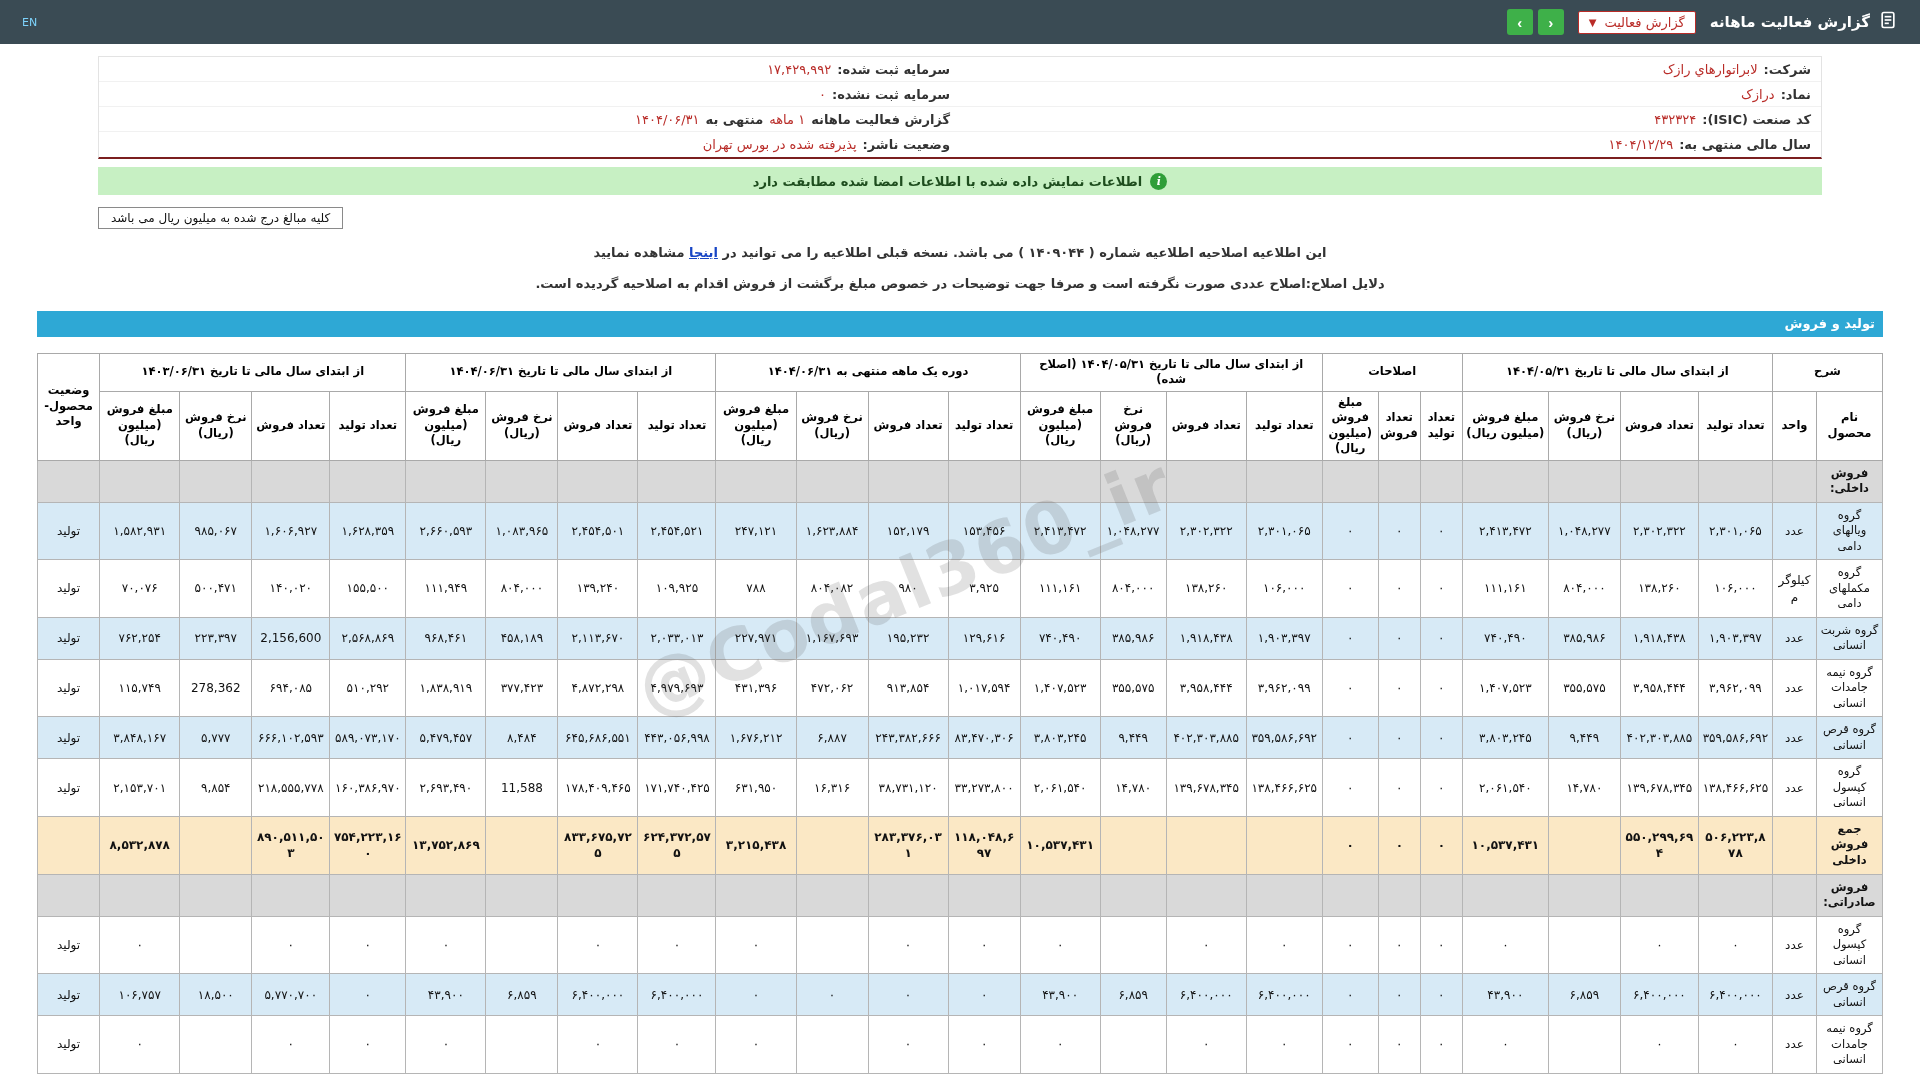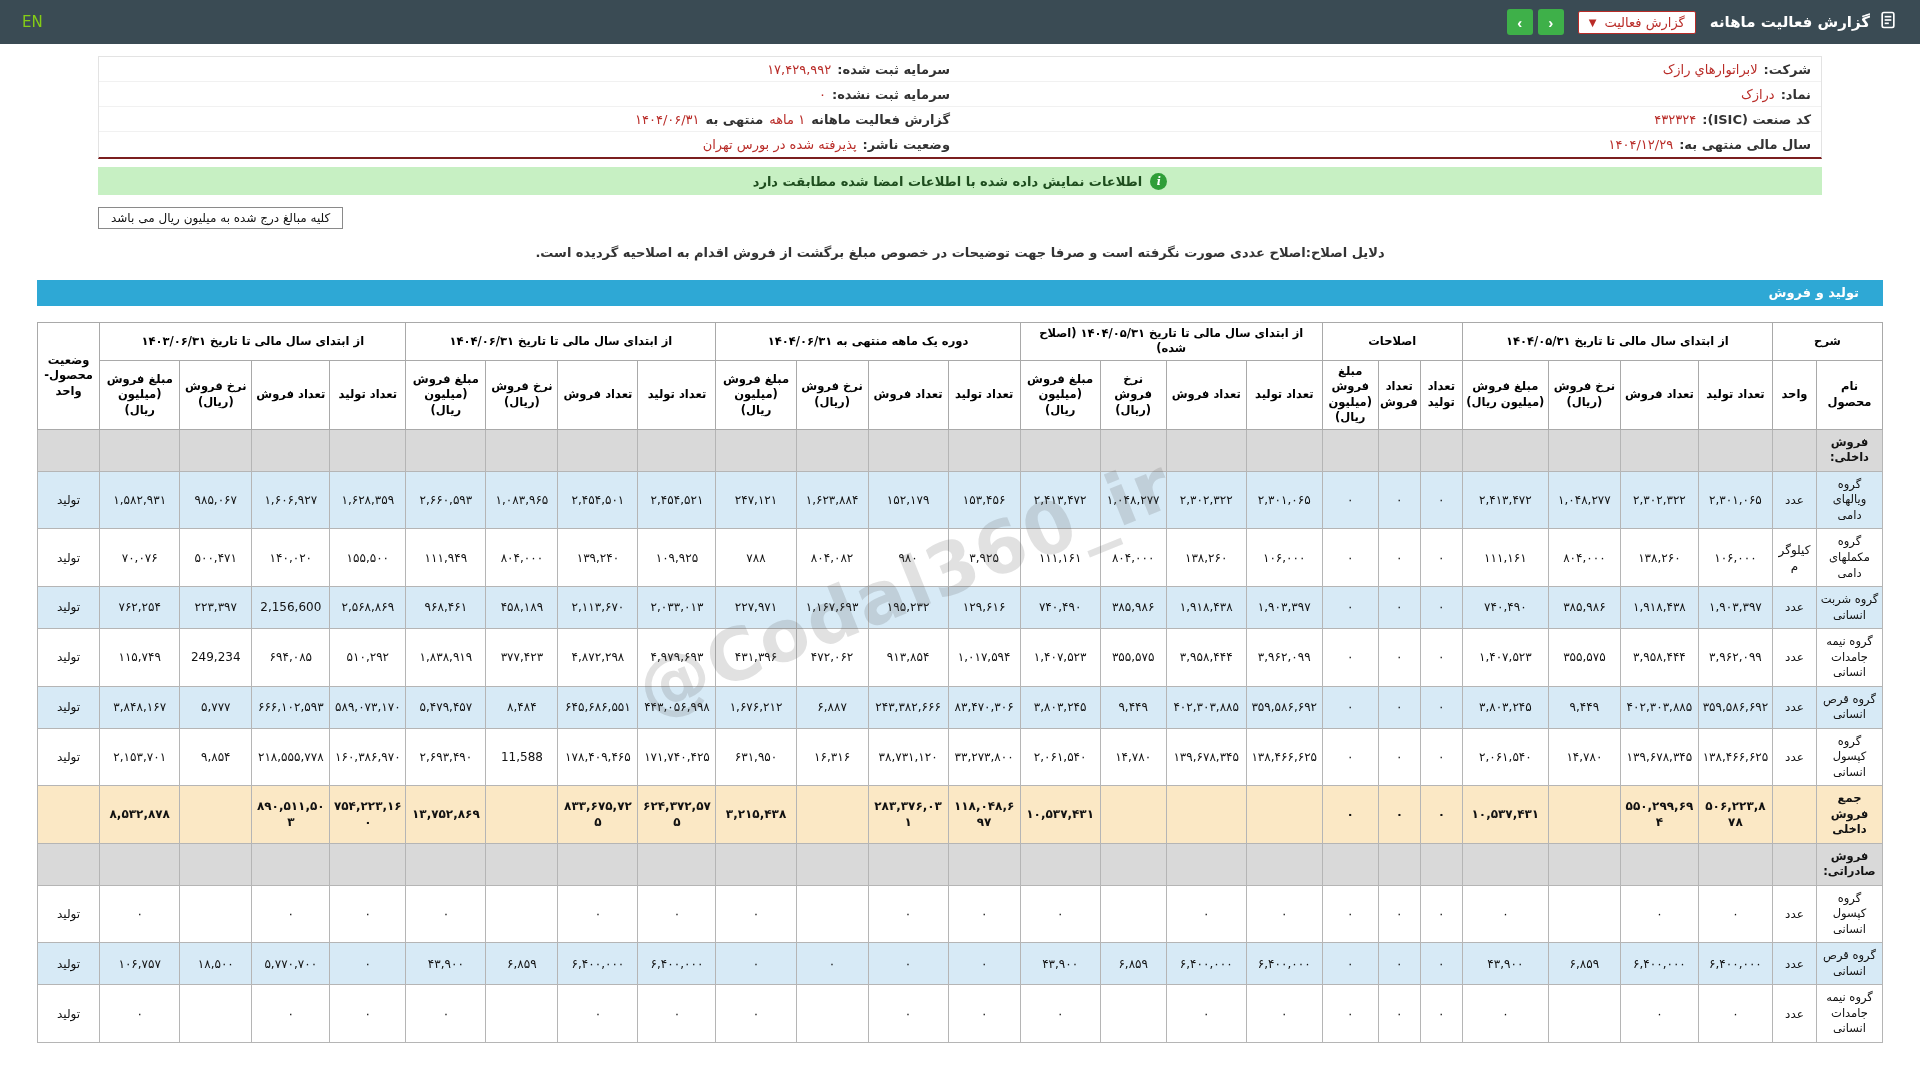--- a/index.html
+++ b/index.html
@@ -18,21 +18,21 @@
   .topbar{height:44px;background:var(--topbar_bg);display:flex;align-items:center;
     justify-content:space-between;padding:0 22px;}
   .topbar-right{display:flex;align-items:center;gap:14px;}
   .tb-title{color:#fff;font-size:15px;font-weight:bold;display:flex;align-items:center;gap:8px;}
   .tb-dropdown{background:#fff;color:var(--accent_red);border:1px solid var(--accent_red);
     border-radius:2px;font-size:13px;padding:3px 10px;display:flex;align-items:center;gap:8px;cursor:pointer;}
   .tb-dropdown .caret{font-size:10px;}
   .nav-btns{display:flex;gap:5px;direction:ltr;}
   .nav-btn{width:26px;height:26px;background:var(--green_button);border:none;border-radius:3px;
     color:#fff;font-size:15px;font-weight:bold;display:flex;align-items:center;justify-content:center;cursor:pointer;line-height:1;}
-  .tb-lang{color:#84cc16;font-size:15px;cursor:pointer;}
+  .tb-lang{color:#7dd3fc;font-size:11px;cursor:pointer;}
   
   .company{margin:12px 98px 0;border:1px solid #e3e3e3;border-bottom:2px solid var(--divider_red);
     display:flex;font-size:13px;}
   .company-col{width:50%;}
   .info-row{display:flex;align-items:center;padding:4px 10px;border-bottom:1px solid #f1f1f1;gap:6px;min-height:25px;}
   .info-row:last-child{border-bottom:none;}
   .info-label{font-weight:bold;color:#333;white-space:nowrap;}
   .info-value{color:var(--accent_red);}
   .info-black{color:#333;font-weight:bold;}
   
@@ -43,21 +43,21 @@
   
   .amounts-box{width:max-content;margin:12px auto 0 98px;border:1px solid #8a8a8a;background:#fff;
     padding:3px 12px;font-size:12px;color:#111;}
   
   .amendment{margin-top:14px;text-align:center;font-size:13px;font-weight:bold;color:#333;line-height:1.6;}
   .amendment .line{display:block;margin-bottom:10px;}
   .amendment a{color:var(--link_blue);text-decoration:underline;cursor:pointer;}
   
   .content{margin:0 37px;}
   .blue-bar{margin-top:16px;height:26px;background:var(--blue_bar_bg);color:#fff;font-weight:bold;
-    font-size:13px;display:flex;align-items:center;padding:0 24px;}
+    font-size:13px;display:flex;align-items:center;padding:0 8px;}
   .note-bar{border:1px solid #ccc;border-top:none;padding:4px 10px;font-size:12.5px;font-weight:bold;color:#000;background:#fff;}
   
   table.ps{border-collapse:collapse;table-layout:fixed;width:1846px;margin-top:16px;font-size:12px;}
   table.ps th{border:1px solid #a9a9a9;background:#fff;font-weight:bold;padding:3px 2px;font-size:11.5px;color:#000;text-align:center;vertical-align:middle;line-height:1.35;}
   table.ps td{border:1px solid #b5b5b5;padding:5px 3px;text-align:center;vertical-align:middle;color:#111;line-height:1.35;background:#fff;word-wrap:break-word;}
   td.num{direction:ltr;unicode-bidi:isolate;}
   tr.alt td{background:var(--row_alt_blue);}
   td.g-adj,td.g-p0631{background:var(--cell_cream);}
   tr.r-total td,tr.r-total-partial td{background:var(--total_row_bg);font-weight:bold;}
   tr.r-section td{background:var(--section_row_bg);font-weight:bold;}
@@ -142,20 +142,21 @@
   </section>
 
   <div class="green-bar">
     <span class="info-icon">i</span>
     <span>اطلاعات نمایش داده شده با اطلاعات امضا شده مطابقت دارد</span>
   </div>
 
   <div class="amounts-box">کلیه مبالغ درج شده به میلیون ریال می باشد</div>
 
   <div class="amendment">
+    <span class="line"><span>این اطلاعیه اصلاحیه اطلاعیه شماره ( ۱۴۰۹۰۴۴ ) می باشد. نسخه قبلی اطلاعیه را می توانید در </span><a>اینجا</a><span> مشاهده نمایید</span></span>
     <span class="line">دلایل اصلاح:اصلاح عددی صورت نگرفته است و صرفا جهت توضیحات در خصوص مبلغ برگشت از فروش اقدام به اصلاحیه گردیده است.</span>
   </div>
 
   <div class="content">
 
     <div class="blue-bar">تولید و فروش</div>
 
     <table class="ps">
       <colgroup>
         <col class="c-name">
@@ -354,21 +355,21 @@
             <td class="num g-month">۱,۰۱۷,۵۹۴</td>
             <td class="num g-month">۹۱۳,۸۵۴</td>
             <td class="num g-month">۴۷۲,۰۶۲</td>
             <td class="num g-month">۴۳۱,۳۹۶</td>
             <td class="num g-p0631">۴,۹۷۹,۶۹۳</td>
             <td class="num g-p0631">۴,۸۷۲,۲۹۸</td>
             <td class="num g-p0631">۳۷۷,۴۲۳</td>
             <td class="num g-p0631">۱,۸۳۸,۹۱۹</td>
             <td class="num g-p1403">۵۱۰,۲۹۲</td>
             <td class="num g-p1403">۶۹۴,۰۸۵</td>
-            <td class="num g-p1403">249,234</td>
+            <td class="num g-p1403">278,362</td>
             <td class="num g-p1403">۱۱۵,۷۴۹</td>
             <td class="status-cell">تولید</td>
           </tr>
           <tr class="r-data alt">
             <td class="name-cell">گروه قرص انسانی</td>
             <td class="unit-cell">عدد</td>
             <td class="num g-p0531">۳۵۹,۵۸۶,۶۹۲</td>
             <td class="num g-p0531">۴۰۲,۳۰۳,۸۸۵</td>
             <td class="num g-p0531">۹,۴۴۹</td>
             <td class="num g-p0531">۳,۸۰۳,۲۴۵</td>

